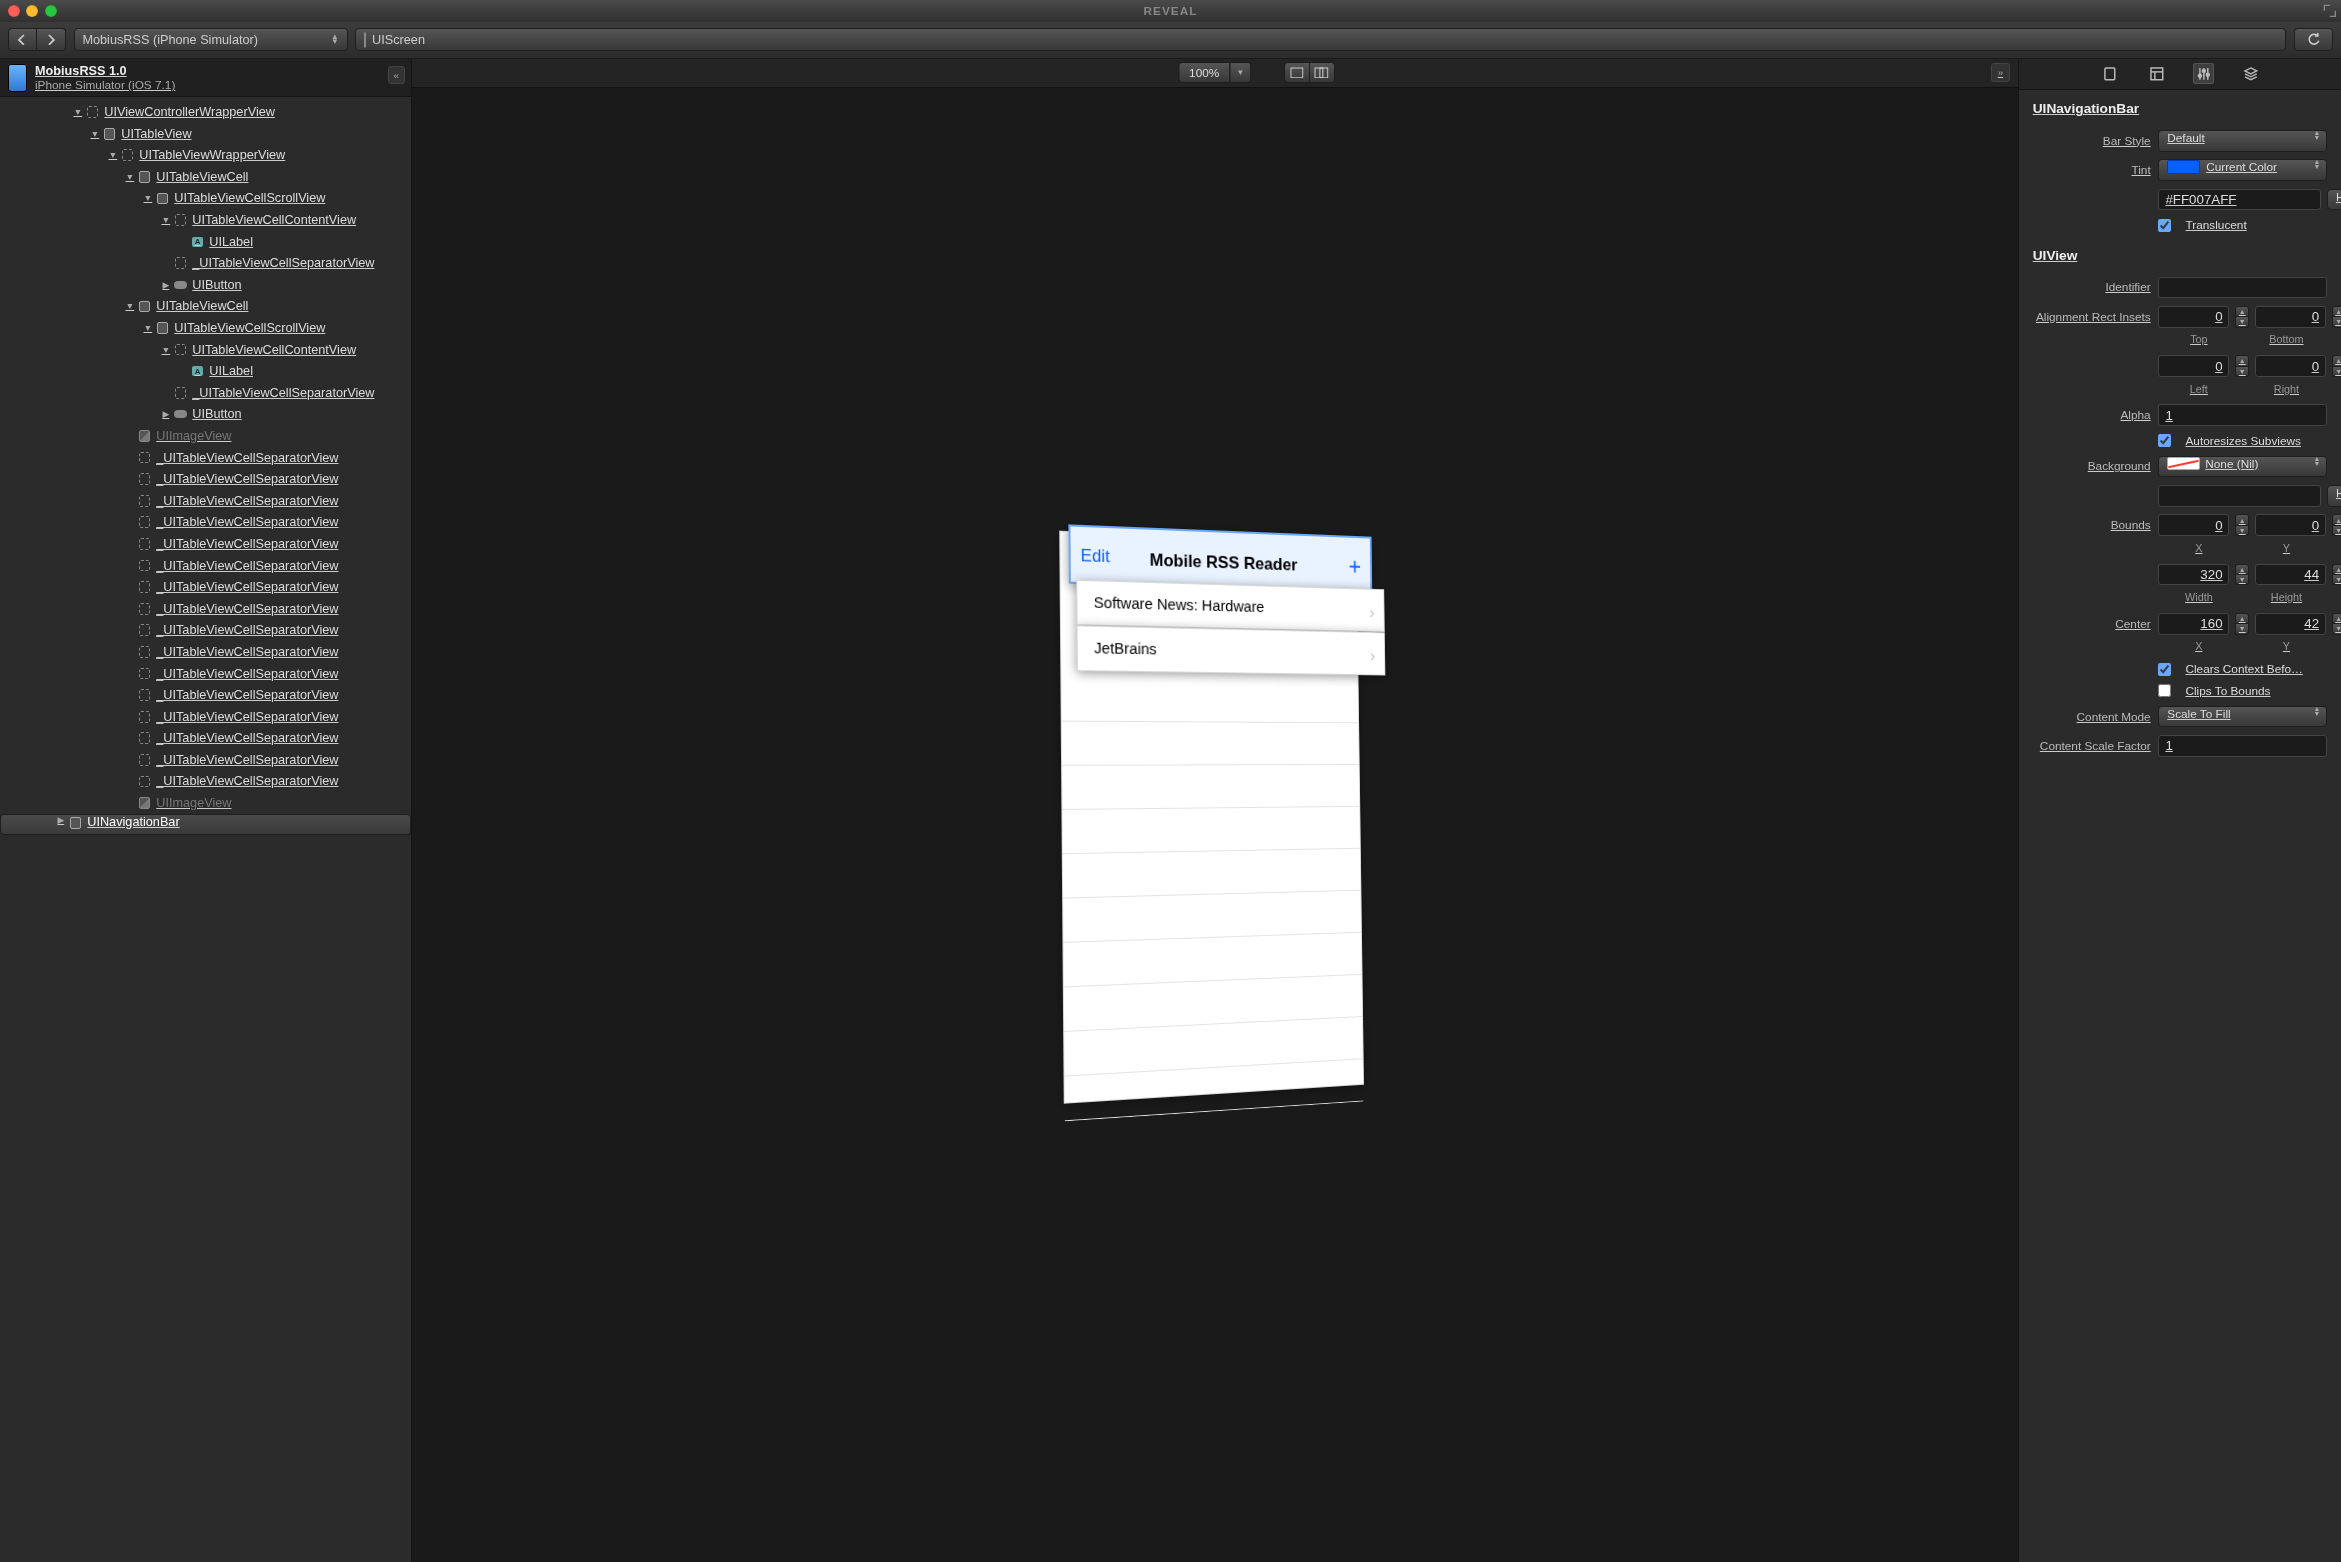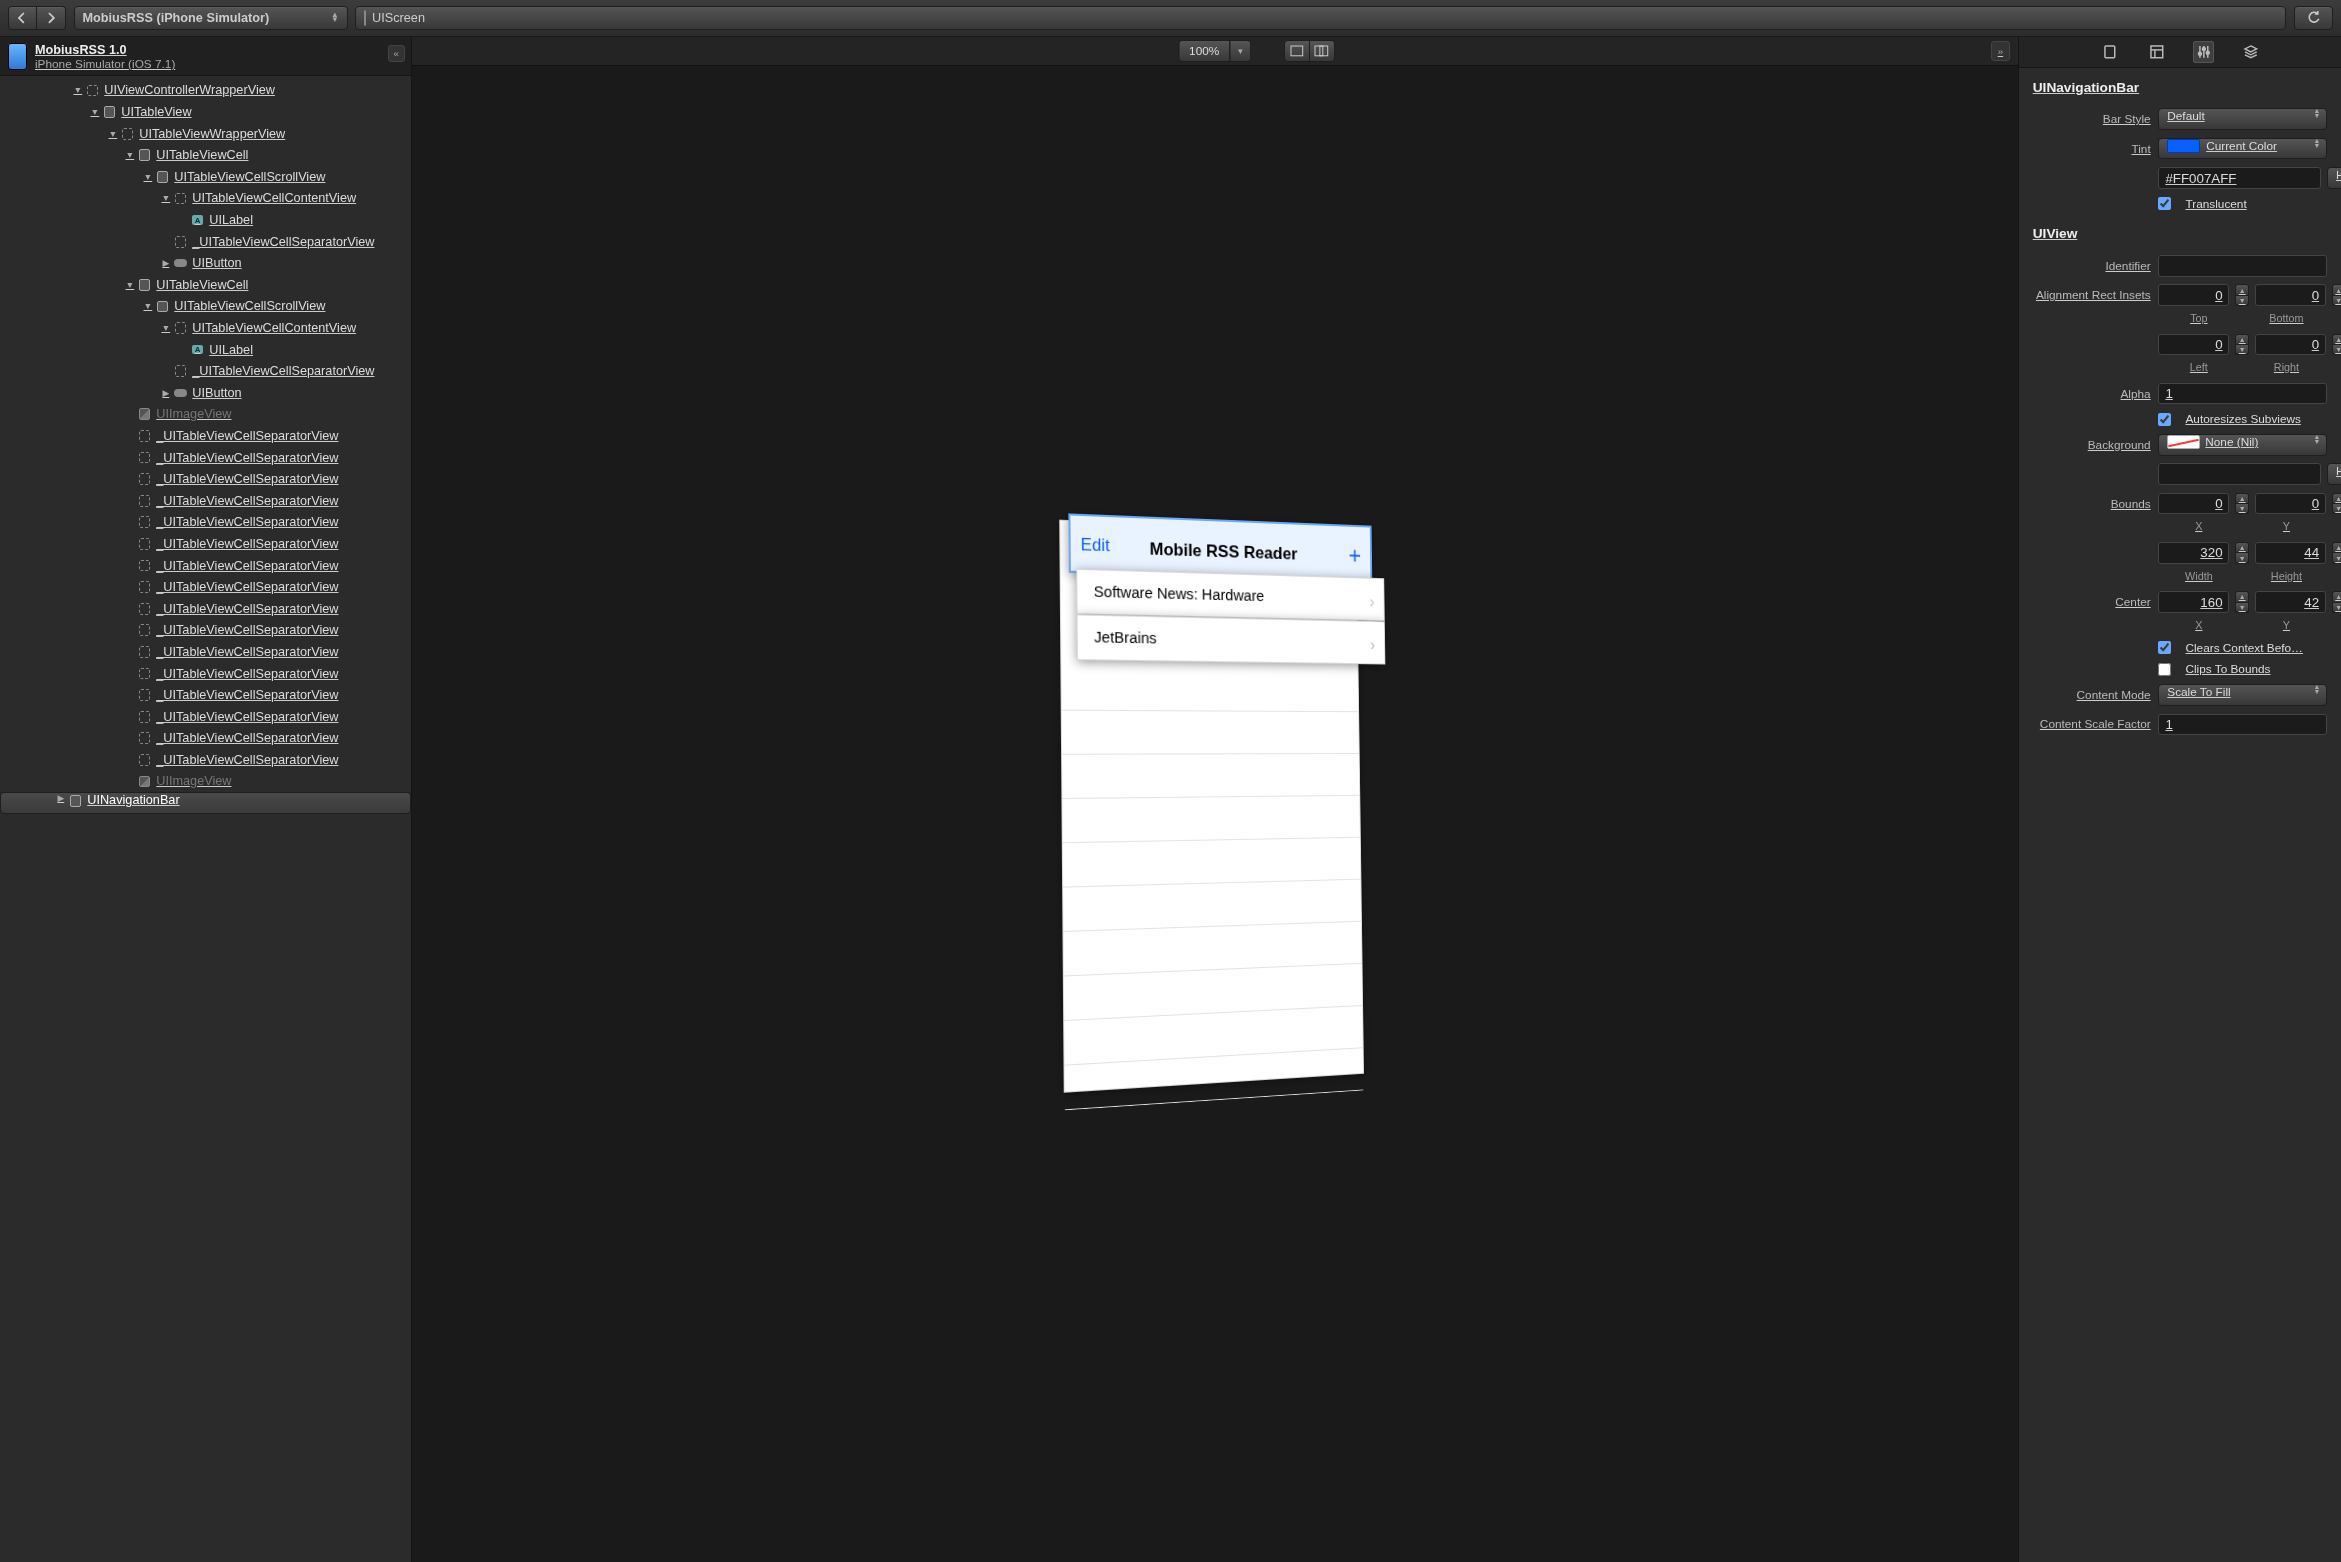--- a/index.html
+++ b/index.html
@@ -17,21 +17,21 @@
 .titlebar-corner { position:absolute; right:3.9px; top:3.9px; width:13.7px; height:13.7px; }
 .titlebar-corner svg { width:100%; height:100%; }
 
 .toolbar { height: 37px; background: linear-gradient(#3c3c3c, #2c2c2c); border-bottom: 1px solid #1a1a1a; display: flex; align-items: center; padding: 0 7.8px; gap: 7.8px; }
 .tb-btn { height: 23.5px; background: linear-gradient(#555,#383838); border: 1px solid #1e1e1e; border-radius: 3.9px; display: inline-flex; align-items: center; justify-content: center; color: #ccc; box-shadow: 0 1px 0 rgba(255,255,255,.05) inset; }
 .tb-group { display: inline-flex; }
 .tb-group .tb-btn { border-radius: 0; }
 .tb-group .tb-btn:first-child { border-radius: 3.9px 0 0 3.9px; }
 .tb-group .tb-btn:last-child { border-radius: 0 3.9px 3.9px 0; border-left: none; }
 .arrow-btn { width: 29px; }
-.target-select { flex: 0 0 274px; padding: 0 7.8px; justify-content: space-between; font-weight: bold; }
+.target-select { flex: 0 0 274px; padding: 0 7.8px; justify-content: space-between; }
 .target-select .caret { display:flex; flex-direction:column; line-height:4.9px; font-size:7.8px; color:#aaa; }
 .breadcrumb { flex: 1; display: flex; align-items: center; height: 23.5px; background: linear-gradient(#555,#383838); border: 1px solid #1e1e1e; border-radius: 3.9px; padding: 0 7.8px; gap:5.9px; }
 .refresh-btn { width: 39px; }
 
 
 .content { flex: 1; display: flex; min-height: 0; text-decoration: underline; }
 .sidebar { width: 412px; background: #2b2b2b; border-right: 1px solid #151515; display: flex; flex-direction: column; min-height:0; }
 .sidebar-header { padding: 5.9px 9.8px 3.9px 35px; border-bottom: 1px solid #151515; position:relative; background:#202020; }
 .sidebar-header .app-icon { position:absolute; left:7.8px; top:5.9px; width:19.6px; height:27.4px; border-radius:2.9px; background:linear-gradient(#6ab7ff,#2d77d2); box-shadow:0 0 0 1px #000 inset; }
 .sidebar-header .line1 { color:#eee; font-weight:bold; font-size:12.7px; }
@@ -104,20 +104,33 @@
 .ico-solid { border:1px solid #aaa; background:#555; width:11.8px; height:11.8px; border-radius:2px; }
 .ico-label { width:11.8px; height:9.8px; background:#6aa; border-radius:2px; display:flex; align-items:center; justify-content:center; font-size:7.8px; color:#033; font-weight:bold; }
 .ico-btn { width:13.7px; height:7.8px; border-radius:3.9px; background:#888; }
 .ico-img { width:11.8px; height:11.8px; border:1px solid #888; border-radius:2px; background:linear-gradient(135deg,#555 50%,#777 50%); }
 </style>
 </head>
 <body>
 
 <div class="window">
 
+  <div class="titlebar">
+    <div class="traffic">
+      <div class="dot red"></div>
+      <div class="dot yellow"></div>
+      <div class="dot green"></div>
+    </div>
+    <div class="titlebar-title">REVEAL</div>
+    <div class="titlebar-corner">
+      <svg viewBox="0 0 10 10">
+          <path d="M1 5 L1 1 L5 1 M5 9 L9 9 L9 5" stroke="#888" fill="none" stroke-width="1"></path>
+        </svg>
+    </div>
+  </div>
 
   <div class="toolbar">
     <div class="tb-group">
       <div class="tb-btn arrow-btn">
         <svg width="9.8" height="11.8" viewBox="0 0 10 12">
             <path d="M7 1 L2 6 L7 11" stroke="#ccc" fill="none" stroke-width="1.8"></path>
           </svg>
       </div>
       <div class="tb-btn arrow-btn">
         <svg width="9.8" height="11.8" viewBox="0 0 10 12">

